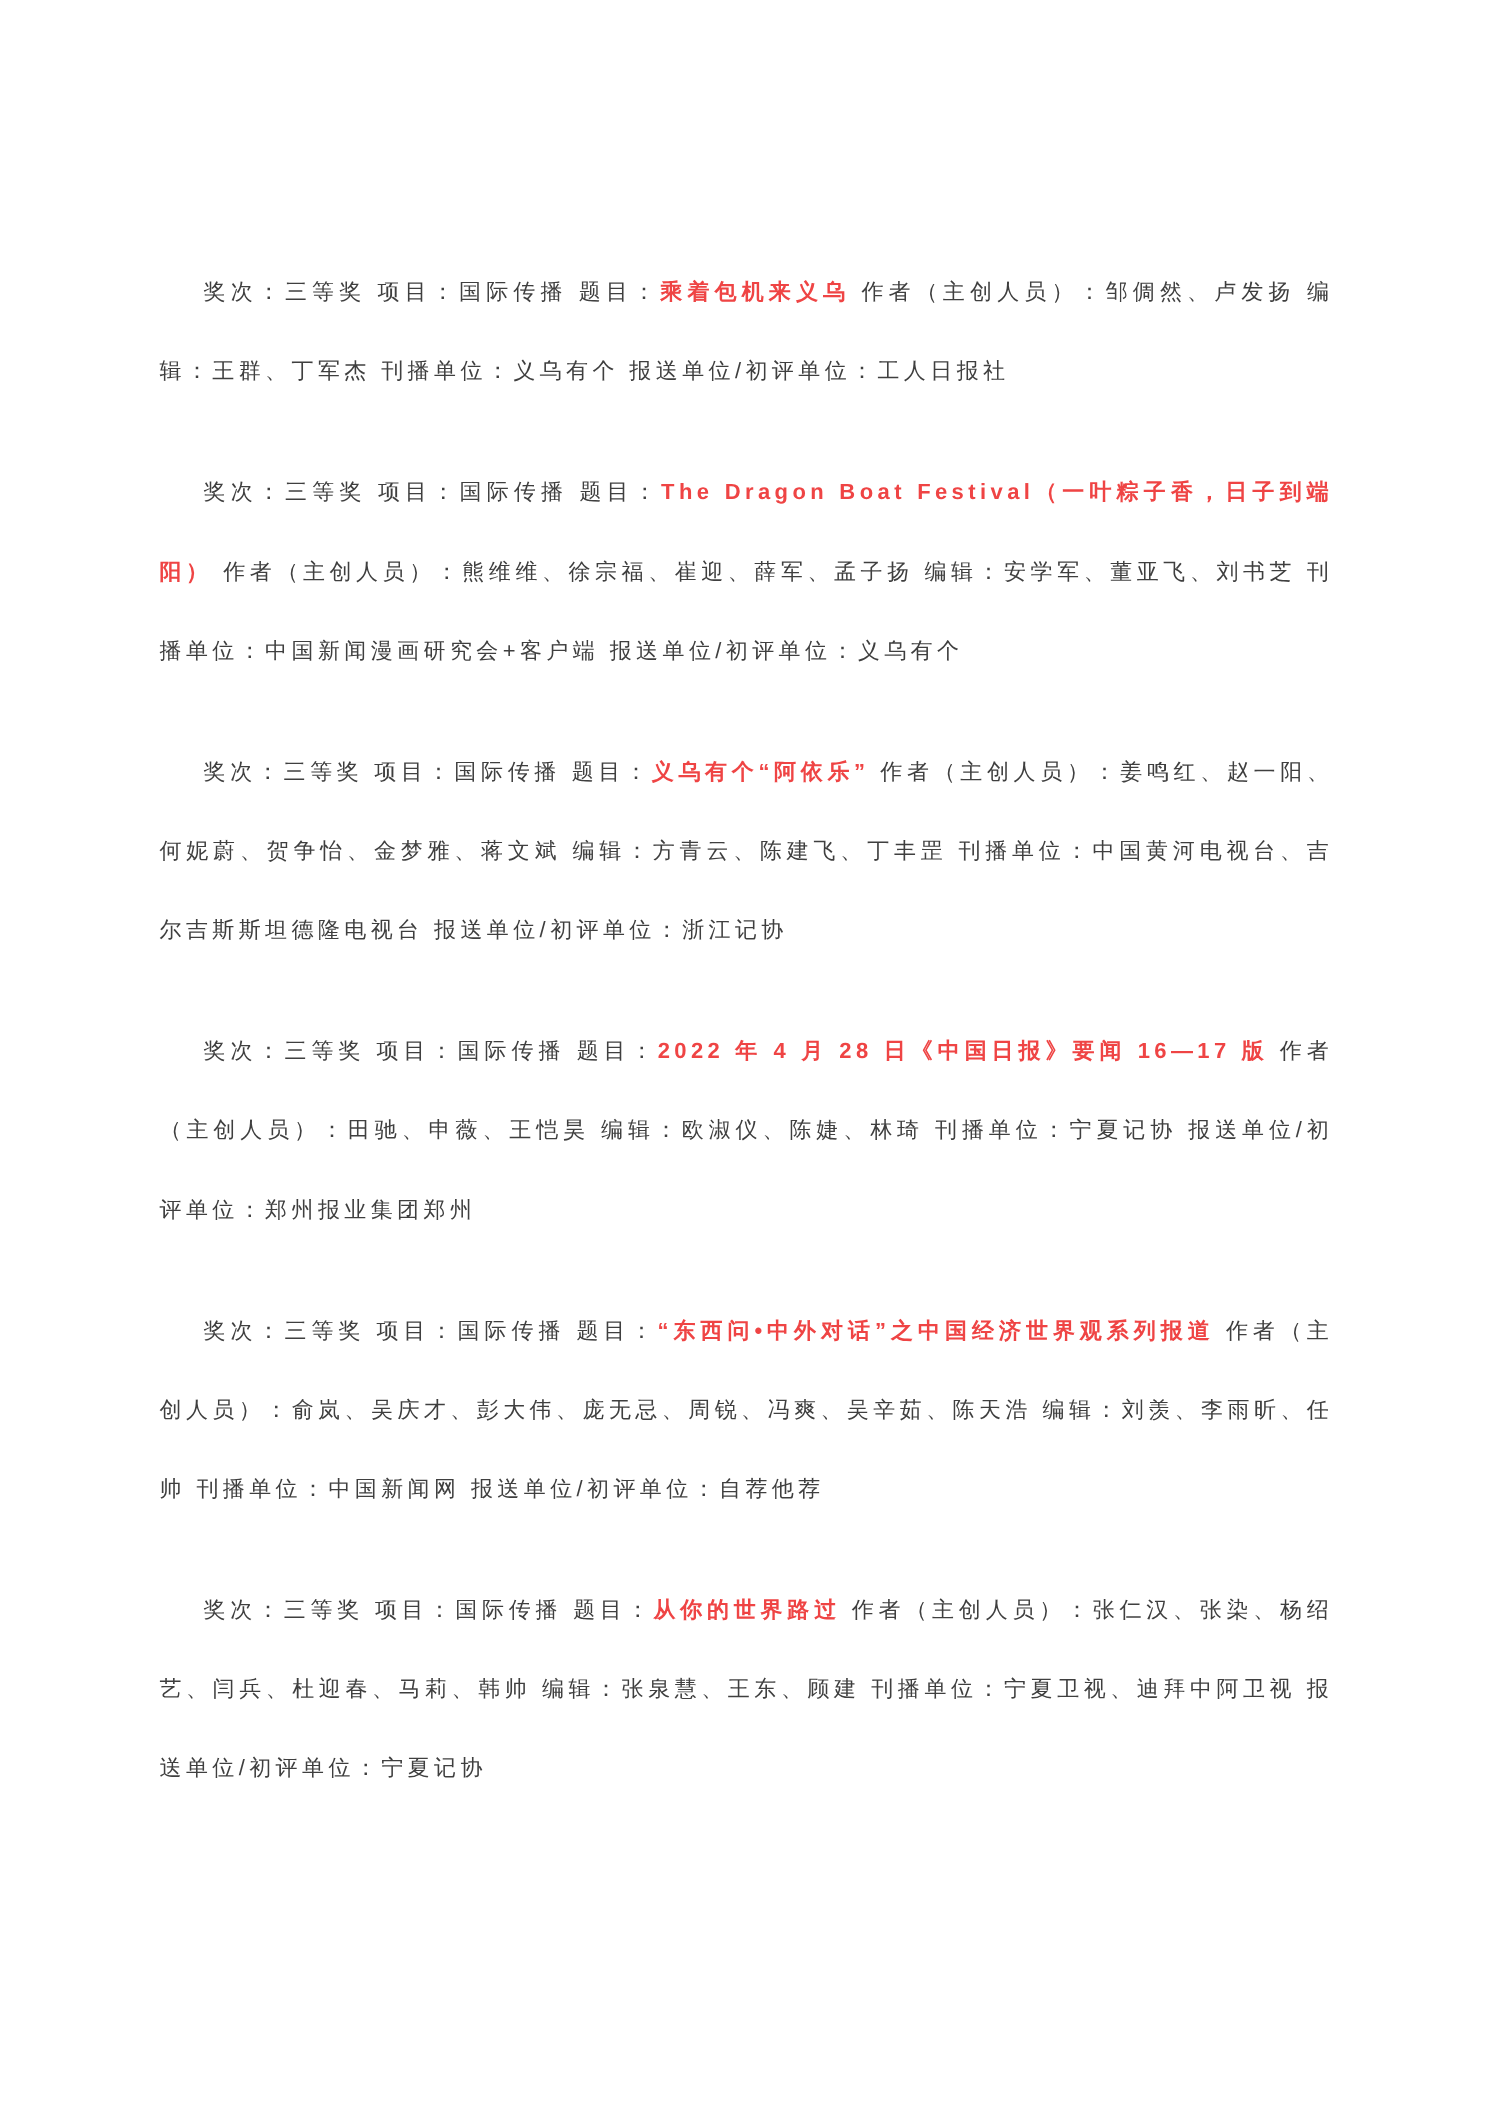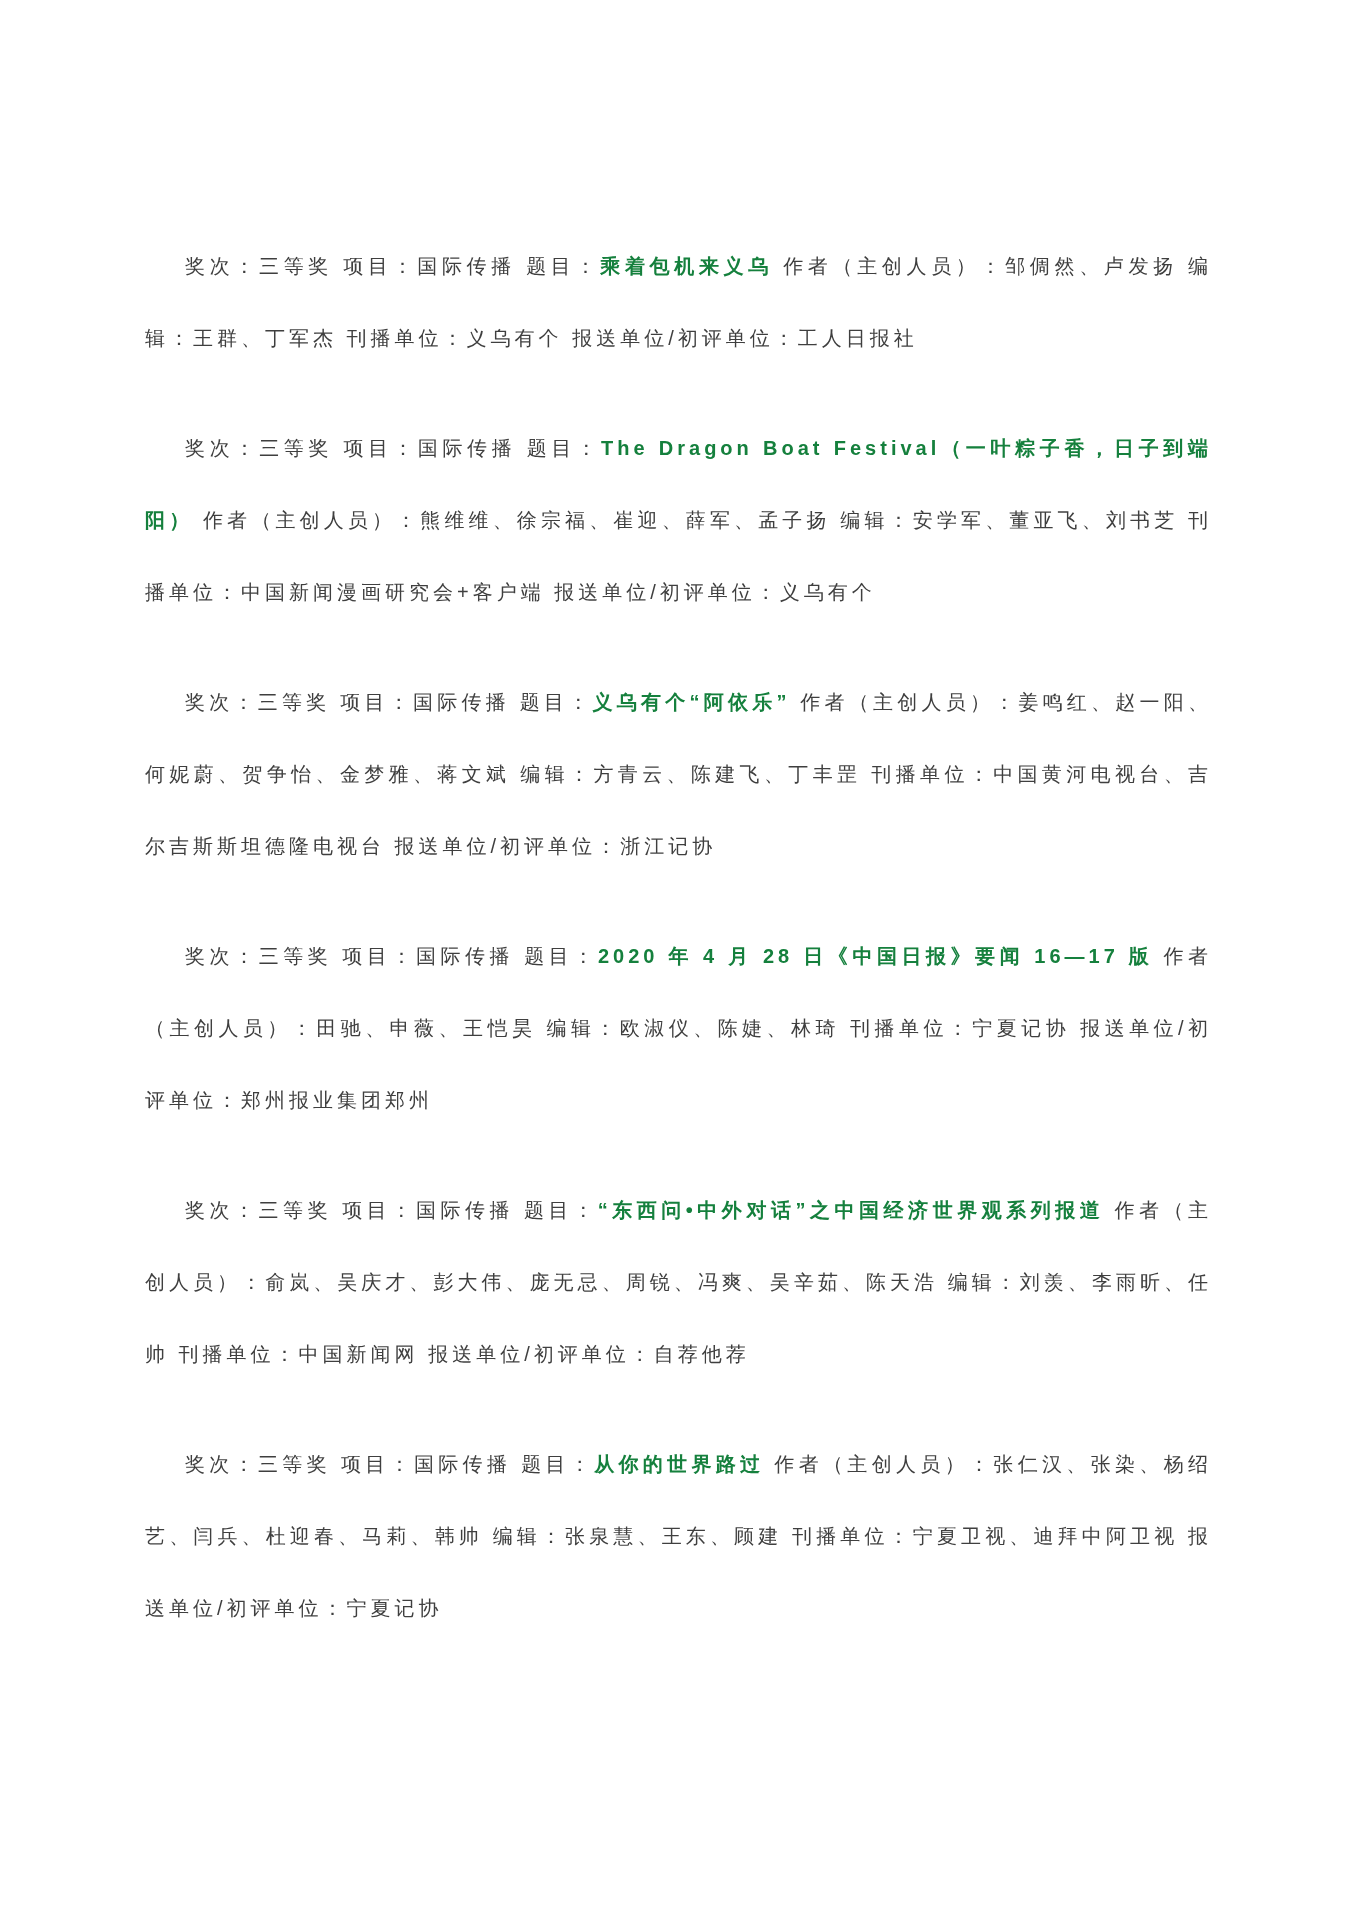--- a/index.html
+++ b/index.html
@@ -25,33 +25,33 @@
     margin: 0 0 38px 0;
     font-size: 20px;
     line-height: 72px;
     letter-spacing: 4px;
     text-align: justify;
     text-indent: 40px;
     word-break: break-word;
   }
   p.entry .t {
     font-weight: bold;
-    color: #15803d;
+    color: #ef4444;
   }
 </style>
 </head>
 <body>
 
 <div class="page">
   <div id="entries-host">
   <p class="entry"><span>奖次：</span><span>三等奖</span> <span>项目：</span><span>国际传播</span> <span>题目：</span><span class="t">乘着包机来义乌</span> <span>作者（主创人员）：</span><span>邹倜然、卢发扬</span> <span>编辑：</span><span>王群、丁军杰</span> <span>刊播单位：</span><span>义乌有个</span> <span>报送单位/初评单位：</span><span>工人日报社</span></p>
 
   <p class="entry"><span>奖次：</span><span>三等奖</span> <span>项目：</span><span>国际传播</span> <span>题目：</span><span class="t">The Dragon Boat Festival（一叶粽子香，日子到端阳）</span> <span>作者（主创人员）：</span><span>熊维维、徐宗福、崔迎、薛军、孟子扬</span> <span>编辑：</span><span>安学军、董亚飞、刘书芝</span> <span>刊播单位：</span><span>中国新闻漫画研究会+客户端</span> <span>报送单位/初评单位：</span><span>义乌有个</span></p>
 
   <p class="entry"><span>奖次：</span><span>三等奖</span> <span>项目：</span><span>国际传播</span> <span>题目：</span><span class="t">义乌有个“阿依乐”</span> <span>作者（主创人员）：</span><span>姜鸣红、赵一阳、何妮蔚、贺争怡、金梦雅、蒋文斌</span> <span>编辑：</span><span>方青云、陈建飞、丁丰罡</span> <span>刊播单位：</span><span>中国黄河电视台、吉尔吉斯斯坦德隆电视台</span> <span>报送单位/初评单位：</span><span>浙江记协</span></p>
 
-  <p class="entry"><span>奖次：</span><span>三等奖</span> <span>项目：</span><span>国际传播</span> <span>题目：</span><span class="t">2020 年 4 月 28 日《中国日报》要闻 16—17 版</span> <span>作者（主创人员）：</span><span>田驰、申薇、王恺昊</span> <span>编辑：</span><span>欧淑仪、陈婕、林琦</span> <span>刊播单位：</span><span>宁夏记协</span> <span>报送单位/初评单位：</span><span>郑州报业集团郑州</span></p>
+  <p class="entry"><span>奖次：</span><span>三等奖</span> <span>项目：</span><span>国际传播</span> <span>题目：</span><span class="t">2022 年 4 月 28 日《中国日报》要闻 16—17 版</span> <span>作者（主创人员）：</span><span>田驰、申薇、王恺昊</span> <span>编辑：</span><span>欧淑仪、陈婕、林琦</span> <span>刊播单位：</span><span>宁夏记协</span> <span>报送单位/初评单位：</span><span>郑州报业集团郑州</span></p>
 
   <p class="entry"><span>奖次：</span><span>三等奖</span> <span>项目：</span><span>国际传播</span> <span>题目：</span><span class="t">“东西问•中外对话”之中国经济世界观系列报道</span> <span>作者（主创人员）：</span><span>俞岚、吴庆才、彭大伟、庞无忌、周锐、冯爽、吴辛茹、陈天浩</span> <span>编辑：</span><span>刘羡、李雨昕、任帅</span> <span>刊播单位：</span><span>中国新闻网</span> <span>报送单位/初评单位：</span><span>自荐他荐</span></p>
 
   <p class="entry"><span>奖次：</span><span>三等奖</span> <span>项目：</span><span>国际传播</span> <span>题目：</span><span class="t">从你的世界路过</span> <span>作者（主创人员）：</span><span>张仁汉、张染、杨绍艺、闫兵、杜迎春、马莉、韩帅</span> <span>编辑：</span><span>张泉慧、王东、顾建</span> <span>刊播单位：</span><span>宁夏卫视、迪拜中阿卫视</span> <span>报送单位/初评单位：</span><span>宁夏记协</span></p>
 </div>
 </div>
 
 </body></html>

